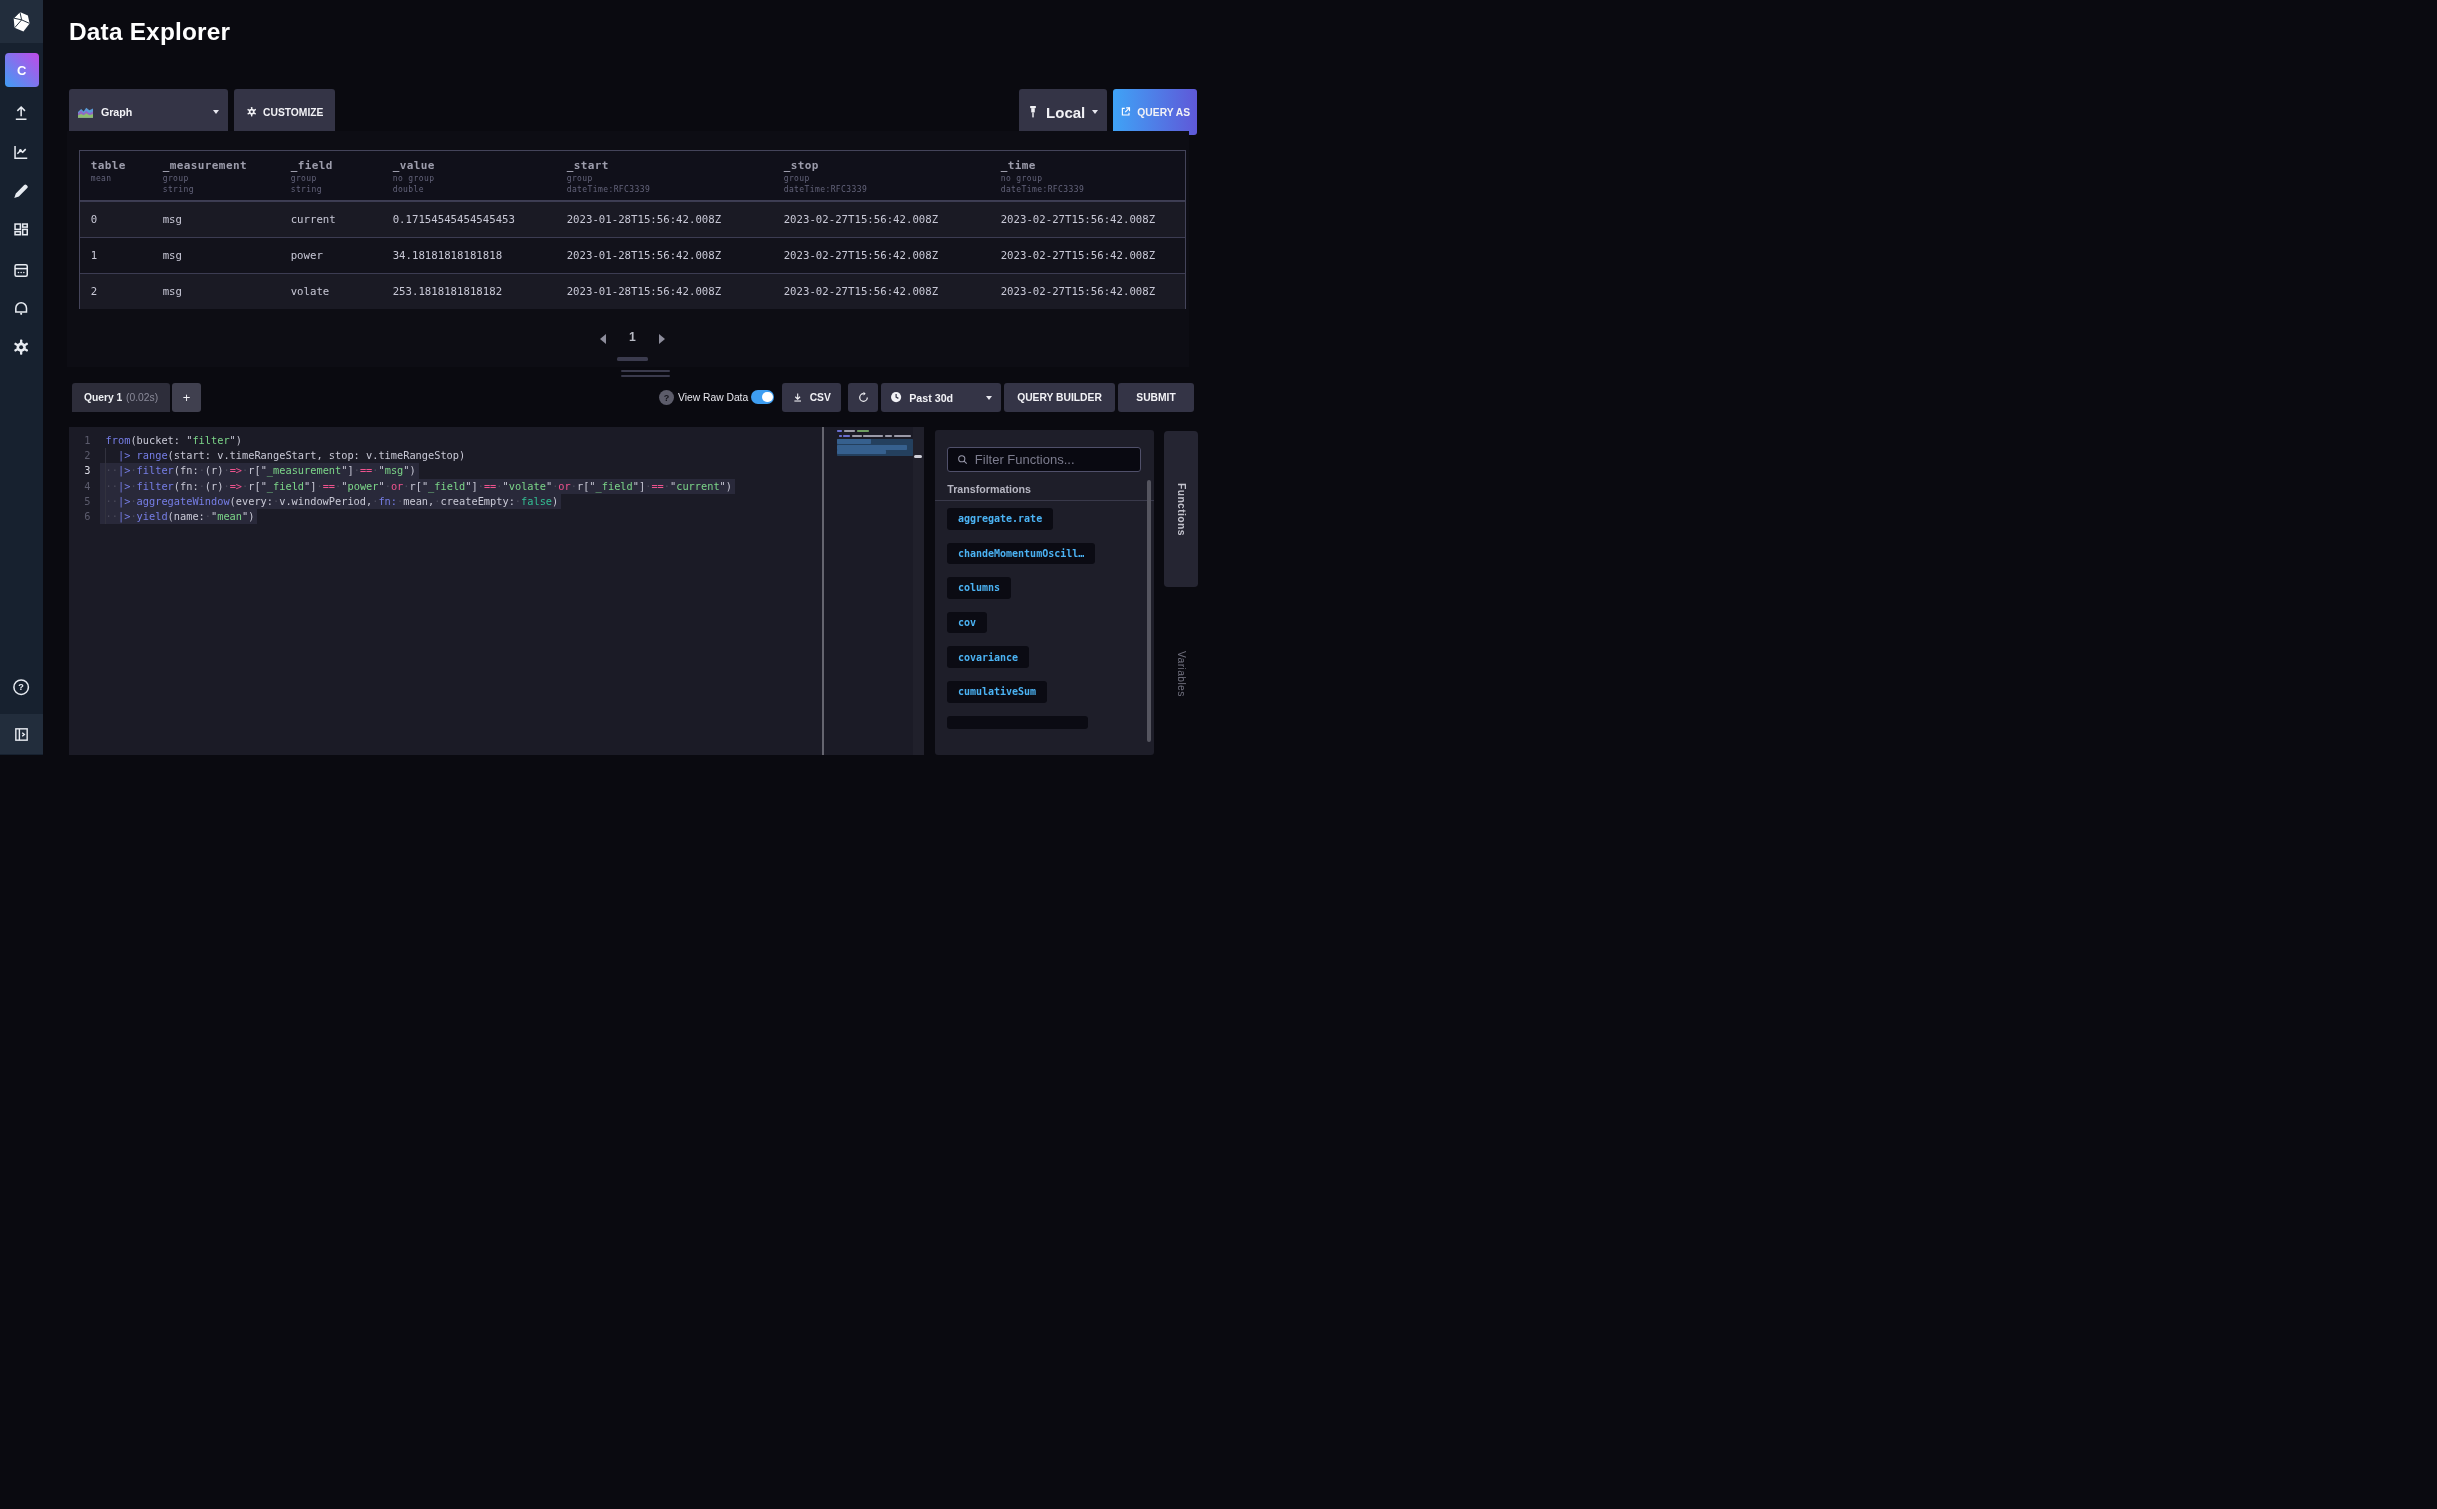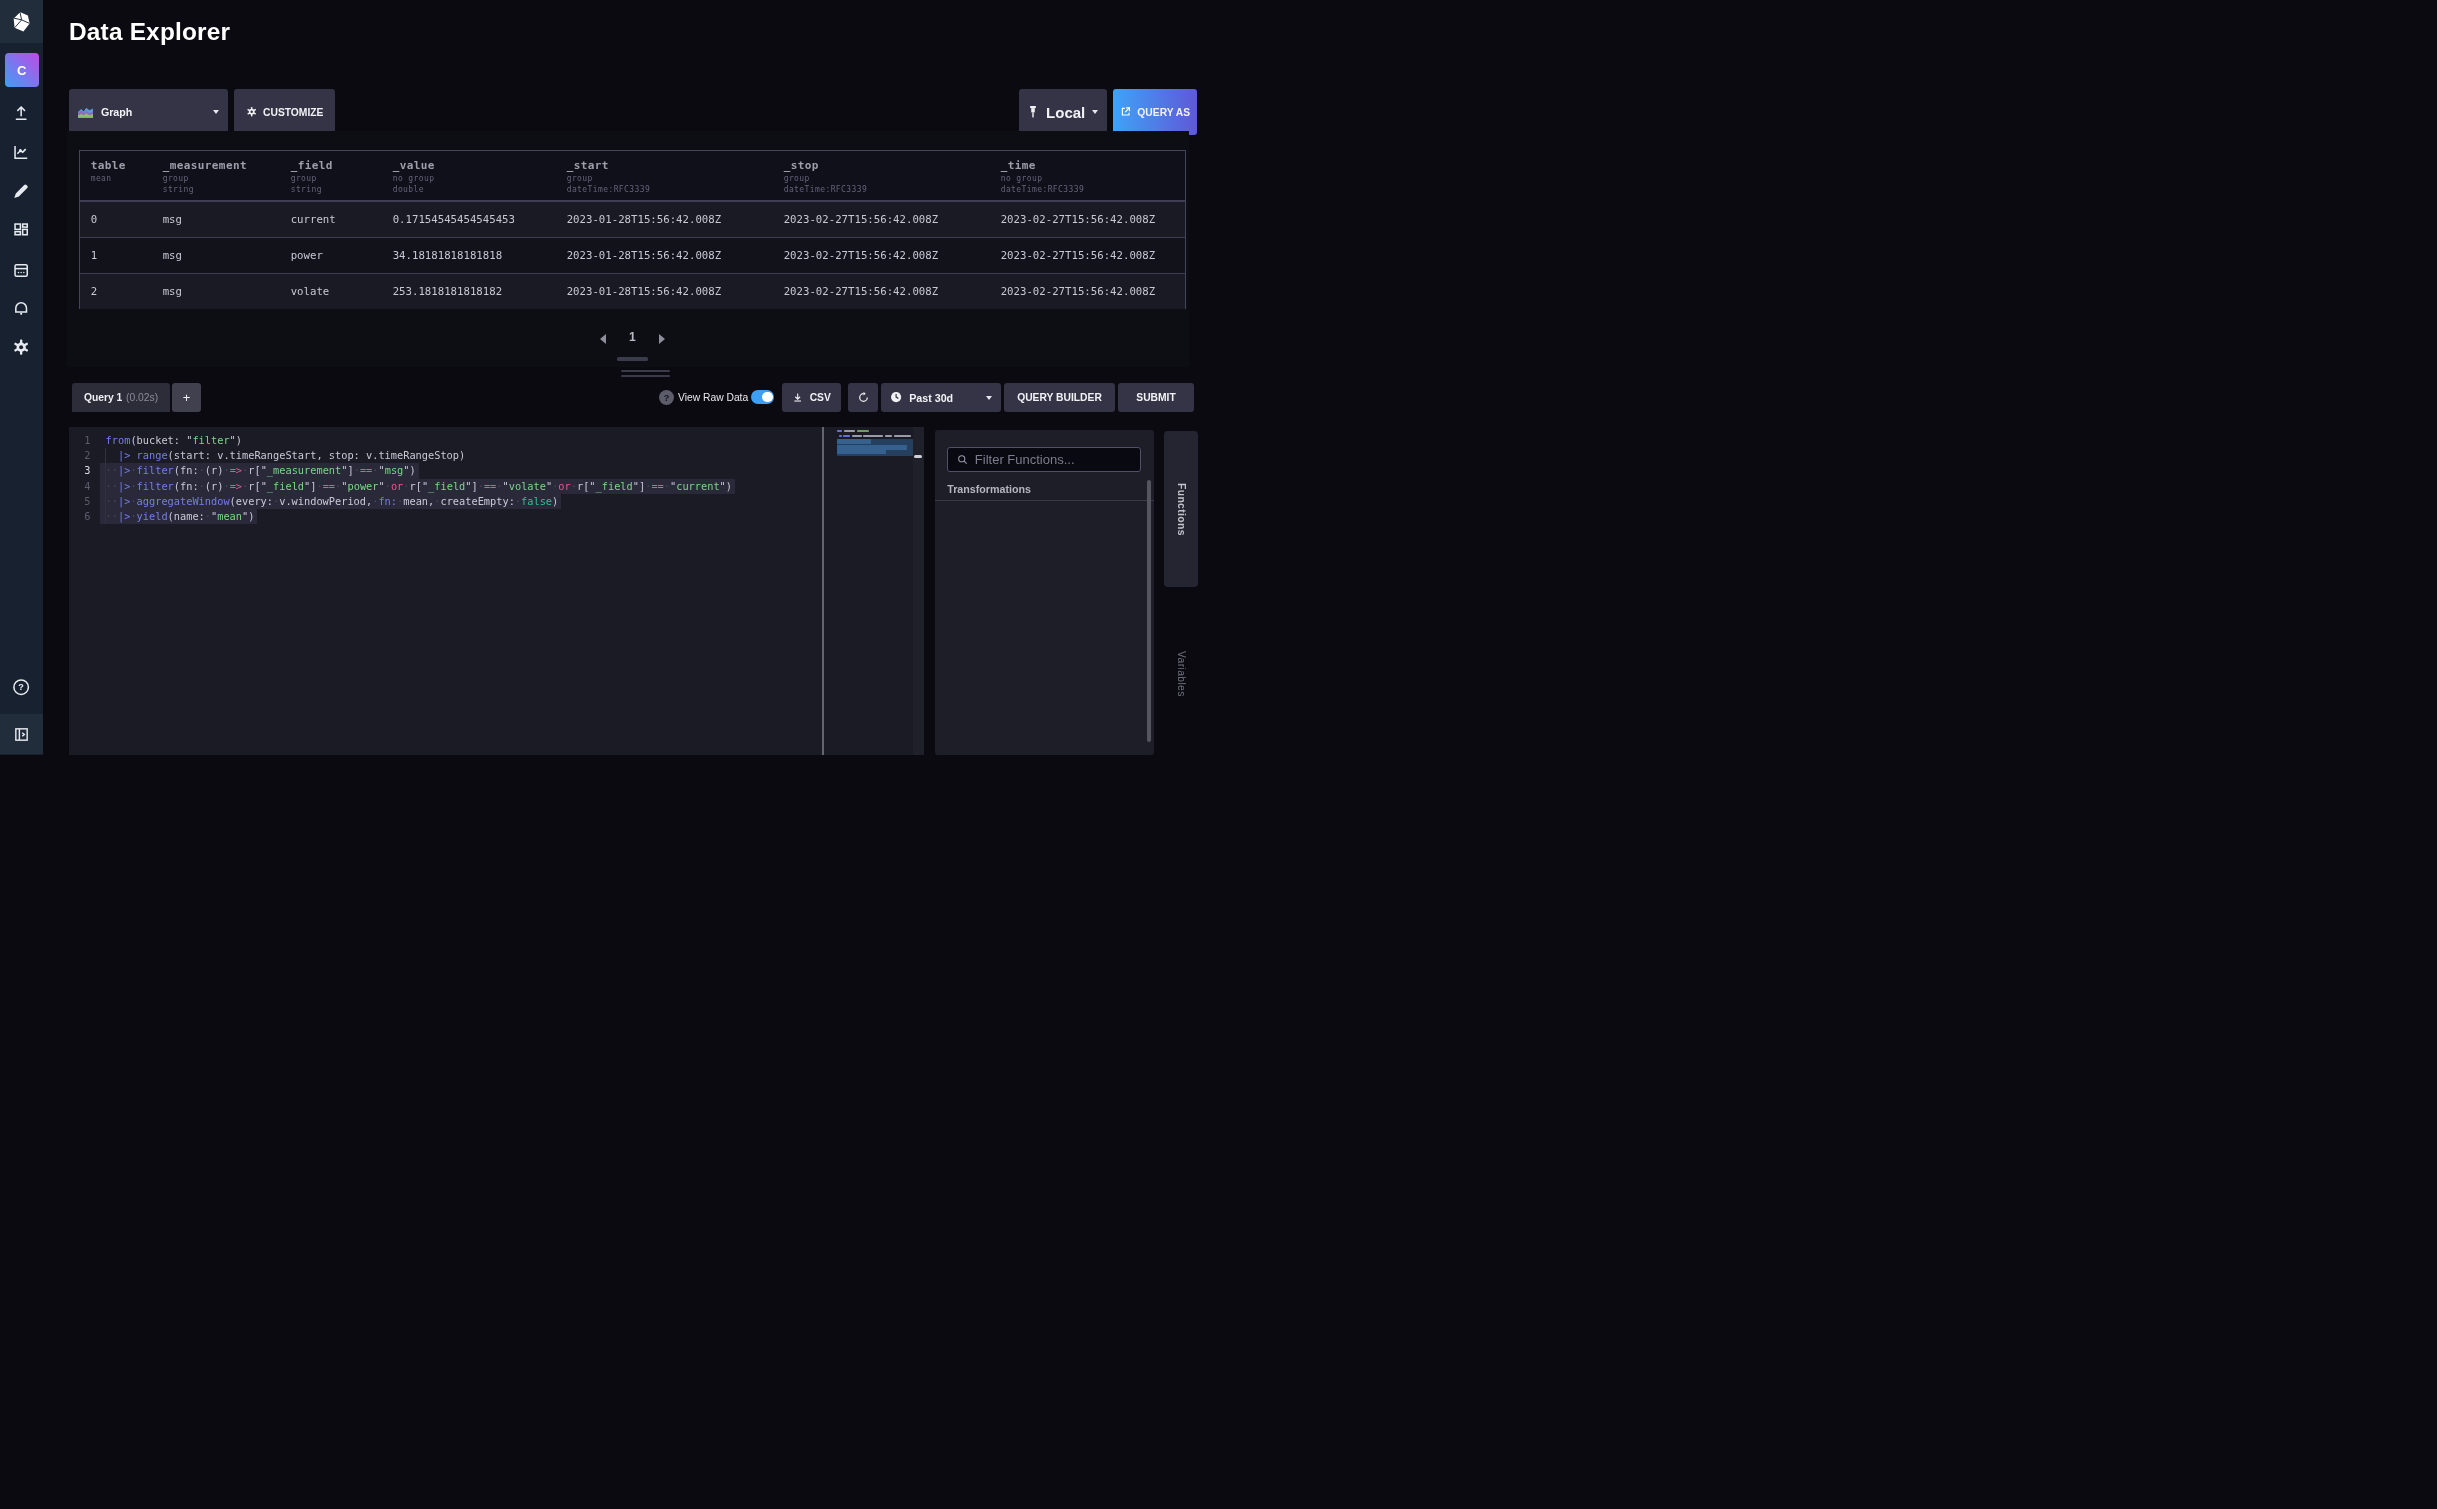--- a/index.html
+++ b/index.html
@@ -385,20 +385,29 @@
 <div class="fpanel">
   <div class="fsearch">
     <svg width="11.4" height="11.4" viewBox="0 0 24 24" fill="none" stroke="#9a9aac" stroke-width="2.2" style="margin:0 6.9px 0 8.4px;">
       <circle cx="10" cy="10" r="6.5"></circle>
         <path d="M15 15 L20.5 20.5"></path>
     </svg>
     <input type="text" placeholder="Filter Functions..." style="">
   </div>
   <div class="fsec">Transformations</div>
   <div class="fdivider"></div>
+  <div class="chips">
+      <div class="chip">aggregate.rate</div>
+      <div class="chip">chandeMomentumOscill…</div>
+      <div class="chip">columns</div>
+      <div class="chip">cov</div>
+      <div class="chip">covariance</div>
+      <div class="chip">cumulativeSum</div>
+      <div class="chip partial"></div>
+    </div>
   <div class="fscroll"></div>
 </div>
 
 <div class="vtab active">
   <span>Functions</span>
 </div>
 <div class="vtab inactive">
   <span>Variables</span>
 </div>
 

